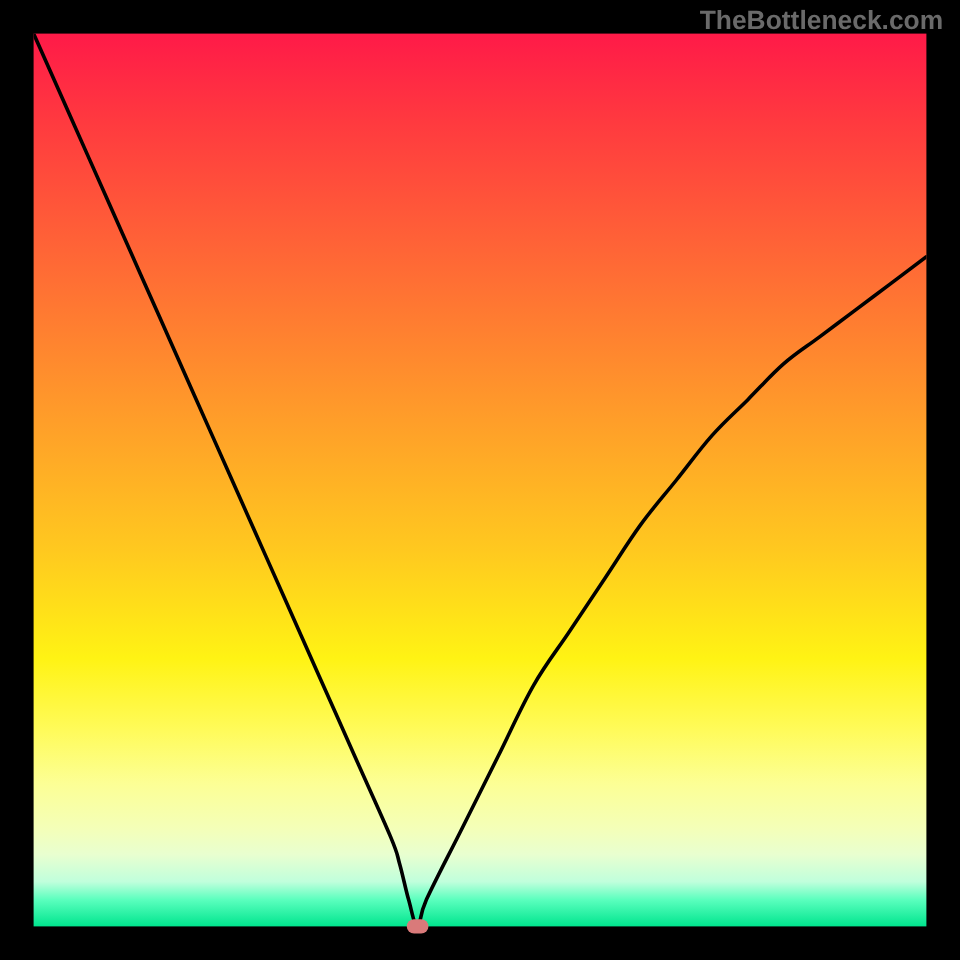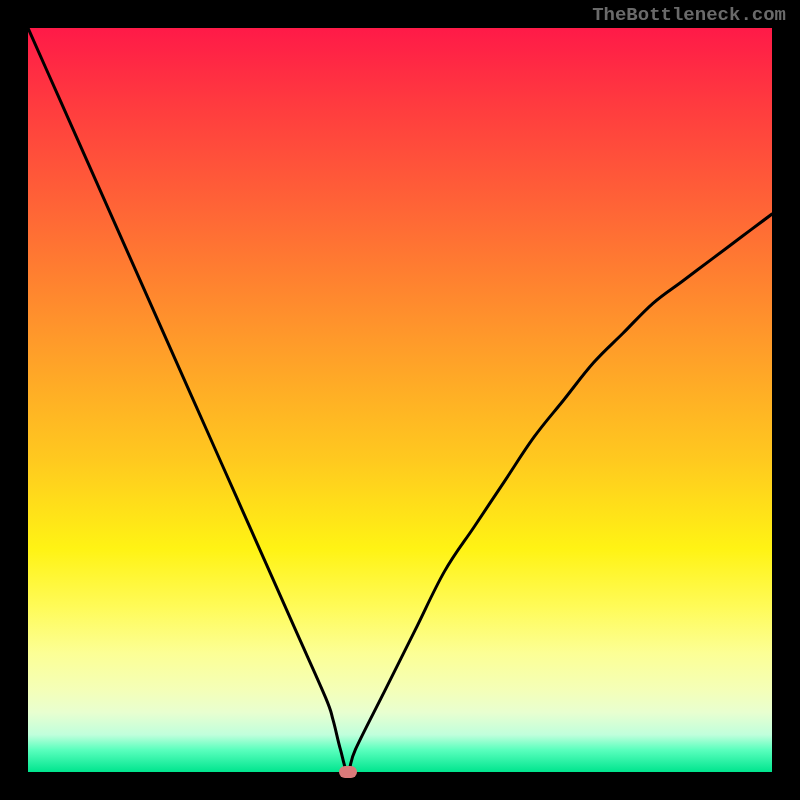--- a/index.html
+++ b/index.html
@@ -7,22 +7,22 @@
     width: 800px;
     height: 800px;
     background: #000;
     position: relative;
     overflow: hidden;
   }
   .watermark {
     position: absolute;
     top: 4px;
     right: 14px;
-    font-family: Liberation Mono, monospace;
-    font-size: 19px;
+    font-family: Liberation Sans, sans-serif;
+    font-size: 22px;
     font-weight: bold;
     color: #6a6a6a;
     z-index: 10;
   }
   .plot-area {
     position: absolute;
     left: 28px;
     top: 28px;
     width: 744px;
     height: 744px;

